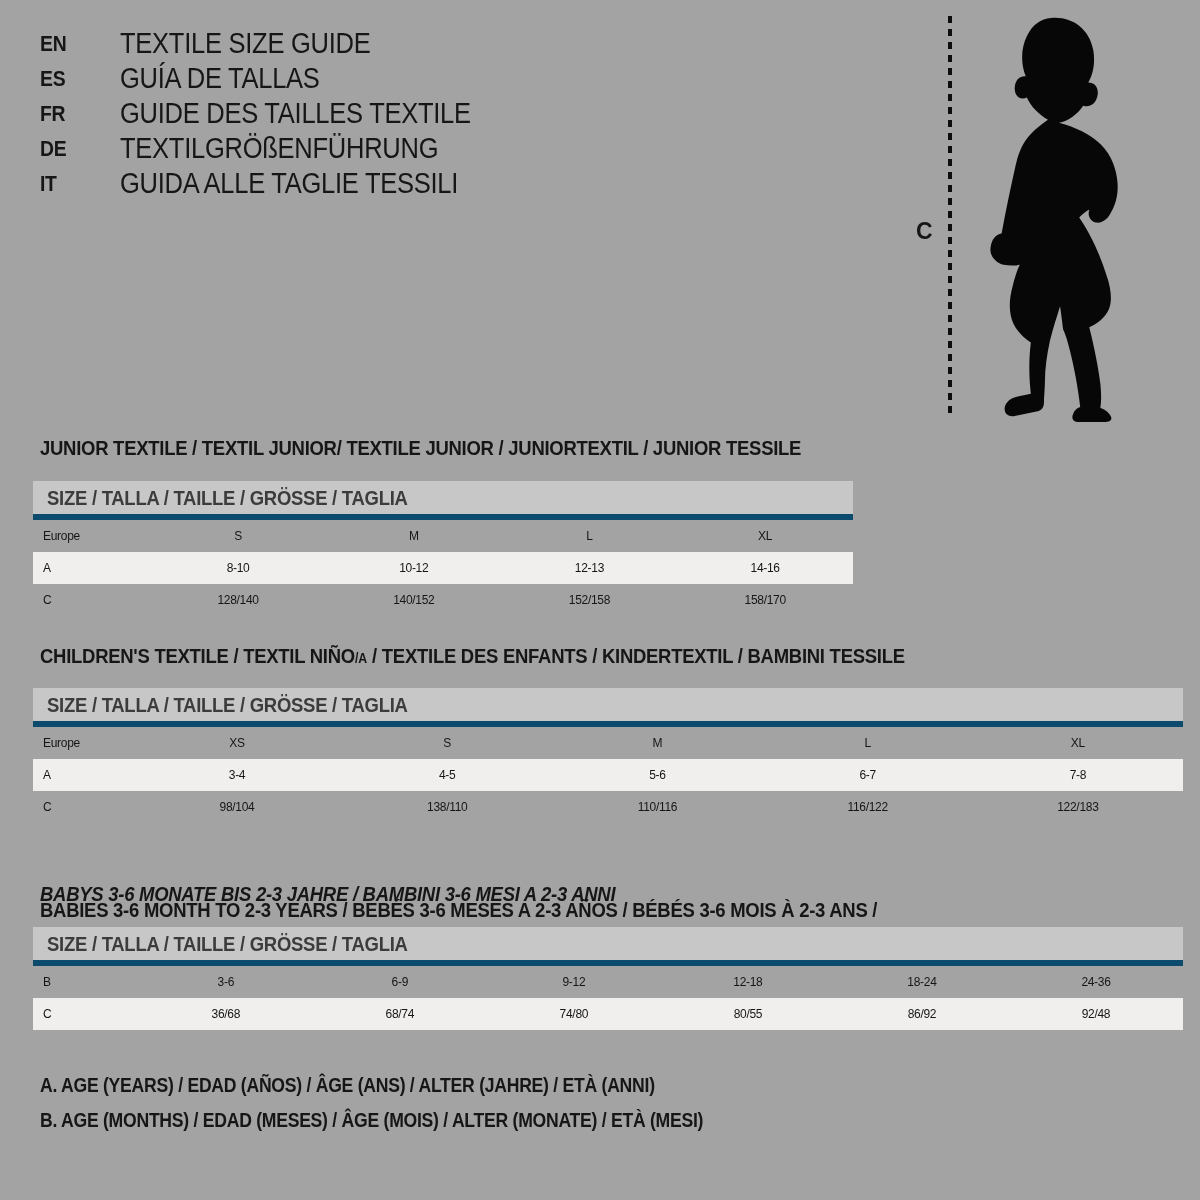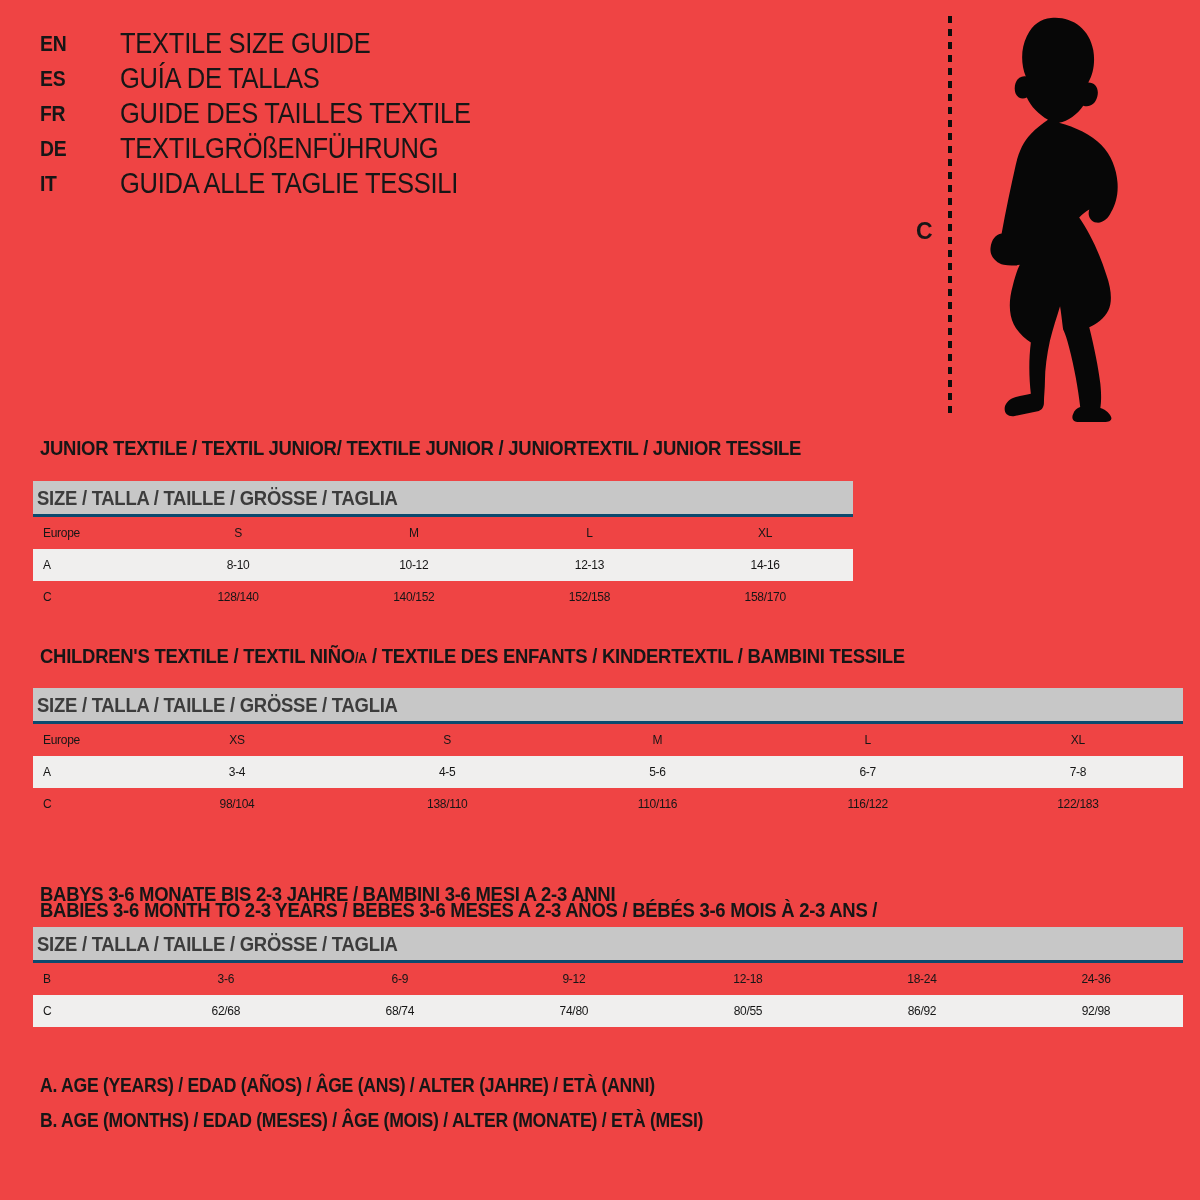--- a/index.html
+++ b/index.html
@@ -1,17 +1,17 @@
 <!DOCTYPE html>
 <html><head>
 <meta charset="utf-8">
 <style>
   html,body{margin:0;padding:0;background:#ffffff;}
   body{width:1200px;height:1200px;font-family:"Liberation Sans",sans-serif;color:#161616;}
-  .canvas{position:relative;width:1200px;height:1200px;background:#ef4444;overflow:hidden;}
+  .canvas{position:relative;width:1200px;height:1200px;background:#a3a3a3;overflow:hidden;}
 
   
   .cond{display:inline-block;transform:scaleX(0.88);transform-origin:0 50%;letter-spacing:-0.3px;white-space:nowrap;}
 
   
   .lang-block{position:absolute;left:40px;top:26px;}
   .lang-row{display:flex;height:35px;align-items:center;}
   .lang-code{width:80px;font-weight:700;font-size:22px;}
   .lang-title{font-weight:400;font-size:29px;}
 
@@ -23,21 +23,21 @@
 
   
   .sec-title{position:absolute;left:40px;font-weight:700;font-size:21px;}
   .sec-title .sub{font-size:14px;letter-spacing:0;}
 
   
   table.size-table{position:absolute;border-collapse:collapse;table-layout:fixed;}
   td{padding:0;font-size:12px;text-align:center;height:32px;letter-spacing:-0.3px;}
   td.lbl{text-align:left;padding-left:10px;}
   tr.bar-row td{background:#c7c7c7;color:#3c3c3c;font-weight:700;text-align:left;
-    padding-left:4px;height:33px;border-bottom:3px solid #0c4a6e;font-size:21px;}
+    padding-left:14px;height:33px;border-bottom:6px solid #0c4a6e;font-size:21px;}
   tr.shaded td{background:#f0efee;}
   table.junior{left:33px;top:481px;width:820px;}
   table.junior col.c-label{width:14.3%;}
   table.children{left:33px;top:688px;width:1150px;}
   table.children col.c-label{width:8.6%;}
   table.babies{left:33px;top:927px;width:1150px;}
   table.babies col.c-label{width:9.2%;}
 
   
   .legend{position:absolute;left:40px;top:1068px;}
@@ -205,21 +205,21 @@
       <td>110/116</td>
       <td>116/122</td>
       <td>122/183</td>
     </tr>
   </tbody>
     </table>
 
   <div class="sec-title" style="top:850px;margin-top:48px;">
     <span class="cond">BABIES 3-6 MONTH TO 2-3 YEARS / BEBÉS 3-6 MESES A 2-3 AÑOS / BÉBÉS 3-6 MOIS À 2-3 ANS /</span>
   </div>
-  <div class="sec-title" style="top:882px;">
+  <div class="sec-title" style="top:882px;font-style:italic;">
     <span class="cond">BABYS 3-6 MONATE BIS 2-3 JAHRE / BAMBINI 3-6 MESI A 2-3 ANNI</span>
   </div>
   <table class="size-table babies">
     <colgroup>
         <col class="c-label">
         <col>
         <col>
         <col>
         <col>
         <col>
@@ -233,26 +233,26 @@
       <td class="lbl">B</td>
       <td>3-6</td>
       <td>6-9</td>
       <td>9-12</td>
       <td>12-18</td>
       <td>18-24</td>
       <td>24-36</td>
     </tr>
     <tr class="shaded">
       <td class="lbl">C</td>
-      <td>62/68</td>
+      <td>36/68</td>
       <td>68/74</td>
       <td>74/80</td>
       <td>80/55</td>
       <td>86/92</td>
-      <td>92/98</td>
+      <td>92/48</td>
     </tr>
   </tbody>
     </table>
 
   <div class="legend">
     <div class="legend-line">
         <span class="cond">A. AGE (YEARS) / EDAD (AÑOS) / ÂGE (ANS) / ALTER (JAHRE) / ETÀ (ANNI)</span>
       </div>
     <div class="legend-line">
         <span class="cond">B. AGE (MONTHS) / EDAD (MESES) / ÂGE (MOIS) / ALTER (MONATE) / ETÀ (MESI)</span>

